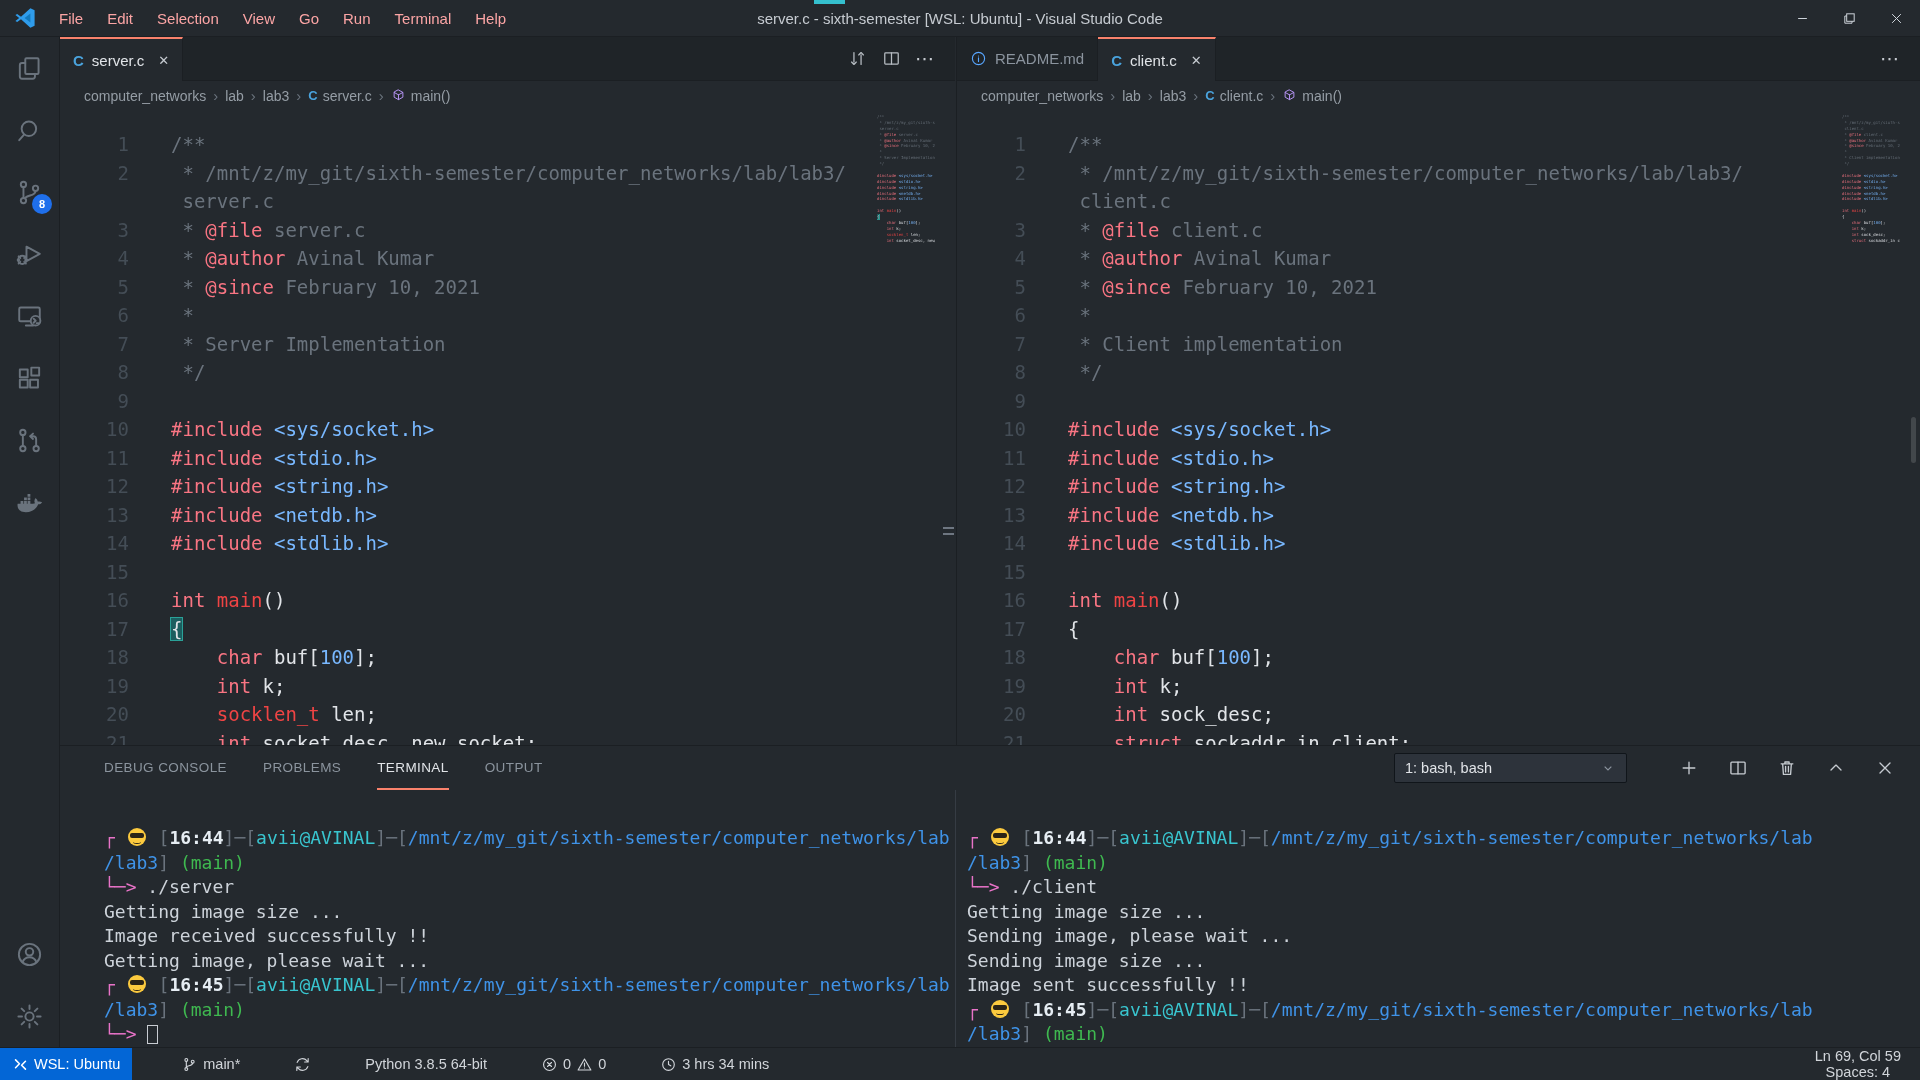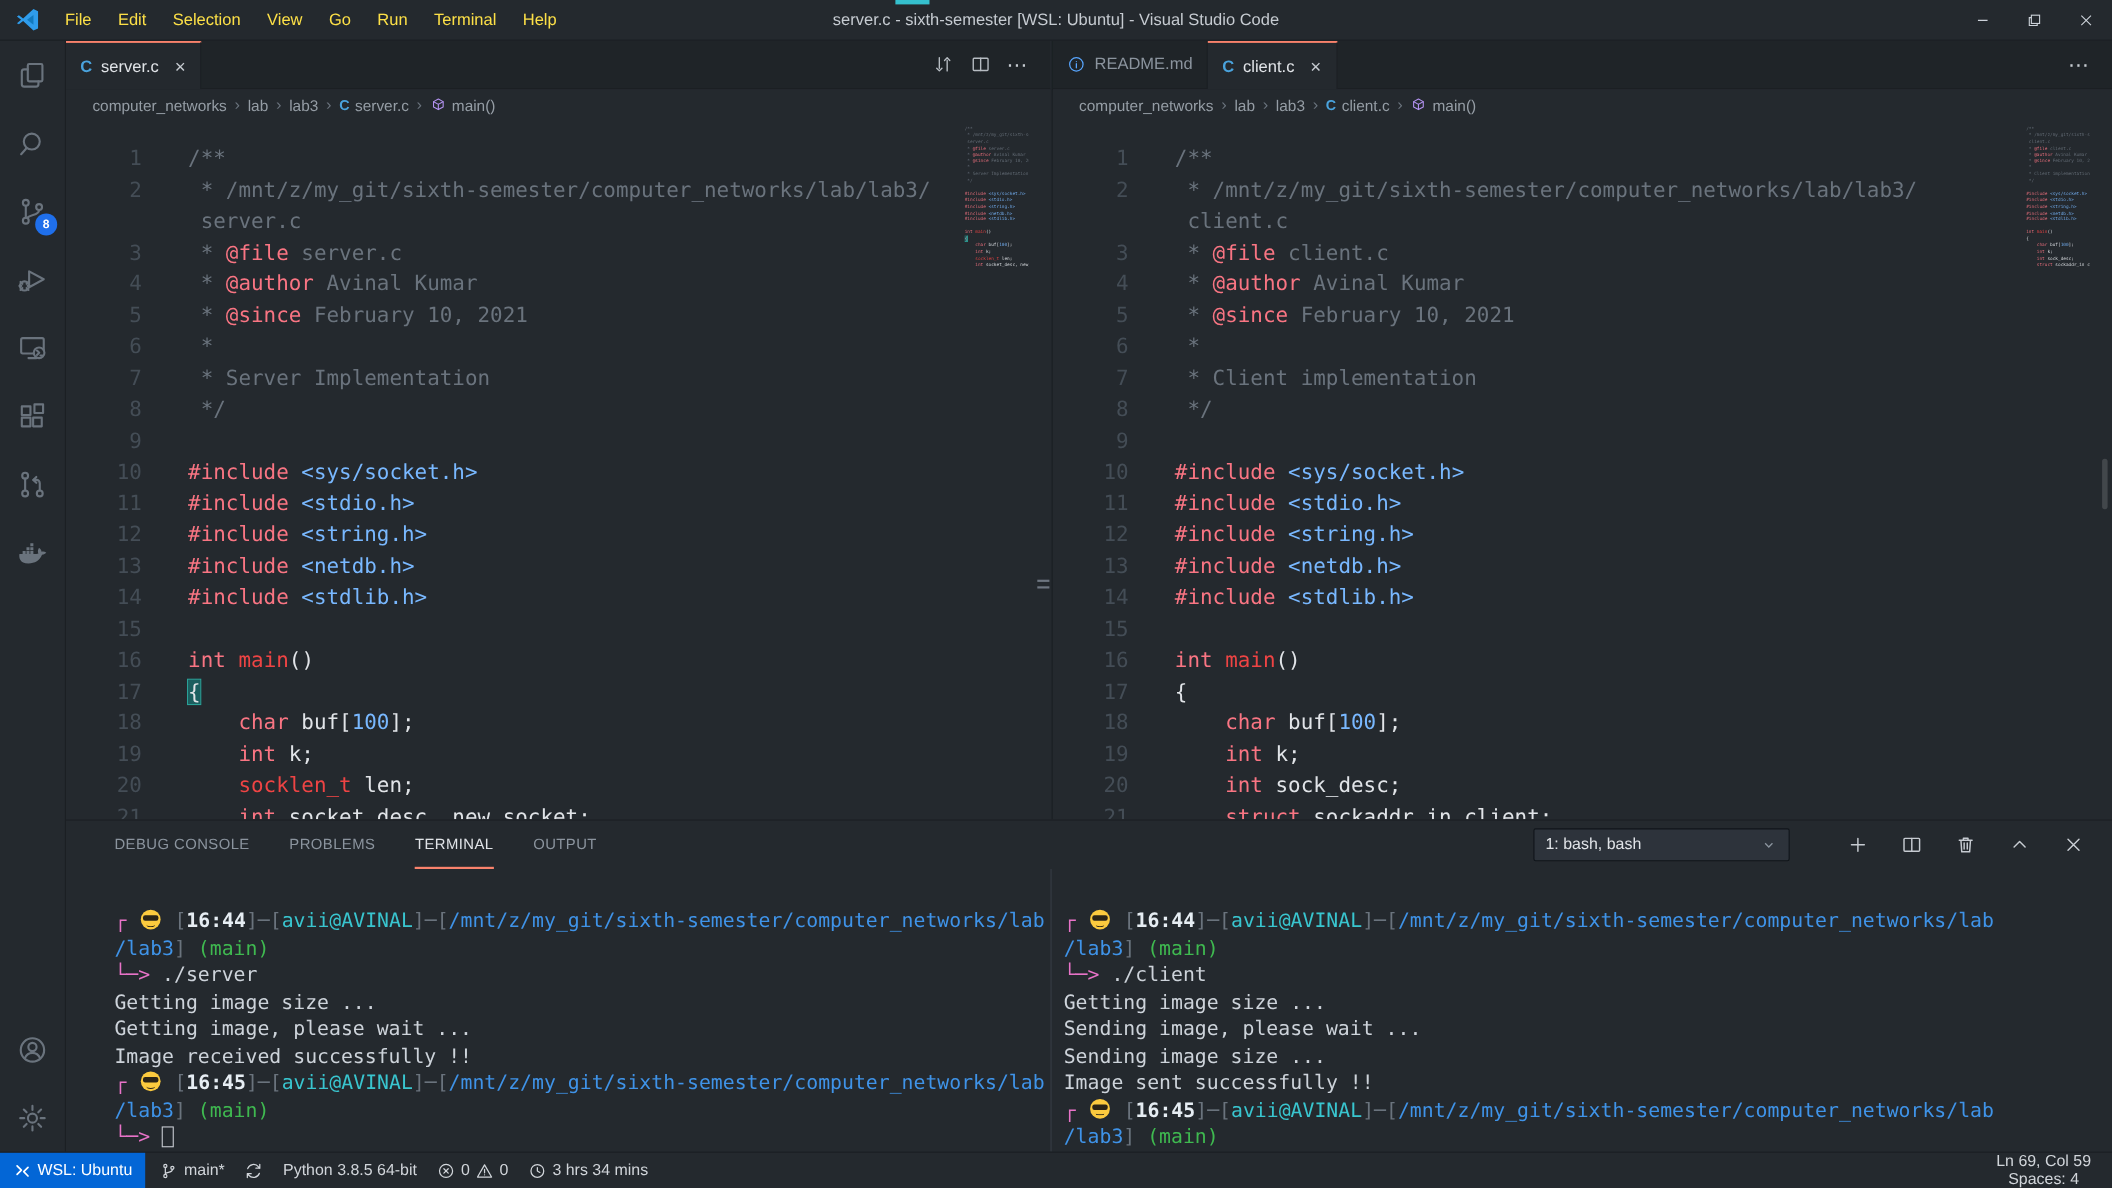--- a/index.html
+++ b/index.html
@@ -3,21 +3,21 @@
 <meta charset="utf-8">
 <style>
   * { margin:0; padding:0; box-sizing:border-box; }
   html,body { width:1920px; height:1080px; overflow:hidden; }
   body { background:#24292e; font-family:"Liberation Sans", sans-serif; color:#d1d5da; position:relative; }
 
   
   .titlebar { position:absolute; top:0; left:0; right:0; height:37px; background:#24292e;
     border-bottom:1px solid #1b1f23; display:flex; align-items:center; z-index:20; }
   .vscode-logo { width:24px; height:24px; margin:0 10px 0 13px; }
-  .menu-item { padding:0 12px; font-size:15px; color:#fde047; height:100%; display:flex; align-items:center; cursor:default; }
+  .menu-item { padding:0 12px; font-size:15px; color:#fca5a5; height:100%; display:flex; align-items:center; cursor:default; }
   .win-title { position:absolute; left:0; right:0; text-align:center; font-size:15px; color:#c6cbd1; pointer-events:none; }
   .teal-strip { position:absolute; top:0; left:814px; width:31px; height:4px; background:#35c0ce; }
   .win-controls { margin-left:auto; display:flex; height:100%; position:relative; z-index:2; }
   .win-btn { width:47px; height:100%; display:flex; align-items:center; justify-content:center; color:#cdd3da; }
   .win-btn .icn { width:15px; height:15px; }
 
   
   .activitybar { position:absolute; top:37px; left:0; width:60px; bottom:33px; background:#24292e;
     border-right:1px solid #1b1f23; display:flex; flex-direction:column; z-index:10; }
   .act-item { height:62px; display:flex; align-items:center; justify-content:center; position:relative; color:#6a737d; }
@@ -507,42 +507,42 @@
           </div>
         </div>
     </div>
   </div>
   <div class="terms">
     <div class="term t0" id="term0">
         <div class="tline"><span class="t-pk">┌ </span><span class="emoji"><span class="glasses"></span></span><span class="t-gy"> [</span><span class="t-wt">16:44</span><span class="t-gy">]─[</span><span class="t-cy">avii@AVINAL</span><span class="t-gy">]─[</span><span class="t-bl">/mnt/z/my_git/sixth-semester/computer_networks/lab</span></div>
         <div class="tline"><span class="t-bl">/lab3</span><span class="t-gy">] </span><span class="t-gn">(main)</span></div>
         <div class="tline"><span class="t-pk">└─&gt; </span><span class="t-tx">./server</span></div>
         <div class="tline"><span class="t-tx">Getting image size ...</span></div>
+        <div class="tline"><span class="t-tx">Image received successfully !!</span></div>
         <div class="tline"><span class="t-tx">Getting image, please wait ...</span></div>
-        <div class="tline"><span class="t-tx">Image received successfully !!</span></div>
         <div class="tline"><span class="t-pk">┌ </span><span class="emoji"><span class="glasses"></span></span><span class="t-gy"> [</span><span class="t-wt">16:45</span><span class="t-gy">]─[</span><span class="t-cy">avii@AVINAL</span><span class="t-gy">]─[</span><span class="t-bl">/mnt/z/my_git/sixth-semester/computer_networks/lab</span></div>
         <div class="tline"><span class="t-bl">/lab3</span><span class="t-gy">] </span><span class="t-gn">(main)</span></div>
         <div class="tline"><span class="t-pk">└─&gt; </span><span class="tcursor"></span></div>
       </div>
     <div class="term t1" id="term1">
         <div class="tline"><span class="t-pk">┌ </span><span class="emoji"><span class="glasses"></span></span><span class="t-gy"> [</span><span class="t-wt">16:44</span><span class="t-gy">]─[</span><span class="t-cy">avii@AVINAL</span><span class="t-gy">]─[</span><span class="t-bl">/mnt/z/my_git/sixth-semester/computer_networks/lab</span></div>
         <div class="tline"><span class="t-bl">/lab3</span><span class="t-gy">] </span><span class="t-gn">(main)</span></div>
         <div class="tline"><span class="t-pk">└─&gt; </span><span class="t-tx">./client</span></div>
         <div class="tline"><span class="t-tx">Getting image size ...</span></div>
         <div class="tline"><span class="t-tx">Sending image, please wait ...</span></div>
         <div class="tline"><span class="t-tx">Sending image size ...</span></div>
         <div class="tline"><span class="t-tx">Image sent successfully !!</span></div>
         <div class="tline"><span class="t-pk">┌ </span><span class="emoji"><span class="glasses"></span></span><span class="t-gy"> [</span><span class="t-wt">16:45</span><span class="t-gy">]─[</span><span class="t-cy">avii@AVINAL</span><span class="t-gy">]─[</span><span class="t-bl">/mnt/z/my_git/sixth-semester/computer_networks/lab</span></div>
         <div class="tline"><span class="t-bl">/lab3</span><span class="t-gy">] </span><span class="t-gn">(main)</span></div>
       </div>
   </div>
 </div>
 
 <div class="statusbar">
-  <div id="sbLeft" style="display:flex;height:100%;align-items:flex-end;">
+  <div id="sbLeft" style="display:flex;height:100%;align-items:flex-end;gap:36px;">
       <div class="sb-item sb-remote">
         <span class="icn sb-icn">
           <svg viewBox="0 0 24 24" fill="none" stroke="currentColor" stroke-width="2.2" stroke-linecap="round" stroke-linejoin="round">
             <path d="m5 5.5 5.5 5.5L5 16.5"></path>
             <path d="M19 7.5 13.5 13l5.5 5.5"></path>
           </svg>
         </span>
         <span>WSL: Ubuntu</span>
       </div>
       <div class="sb-item">

